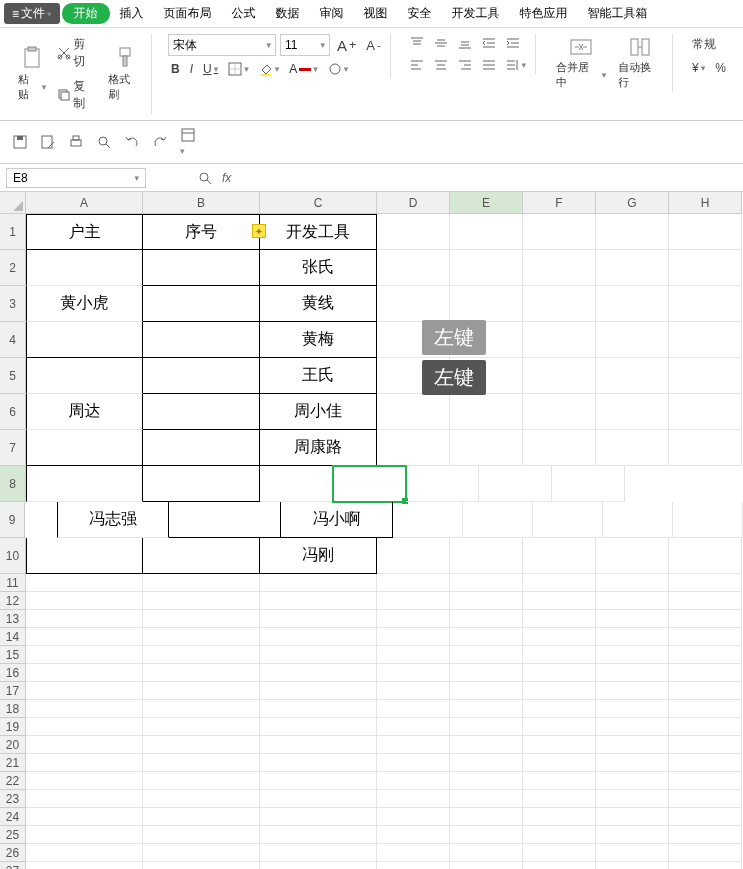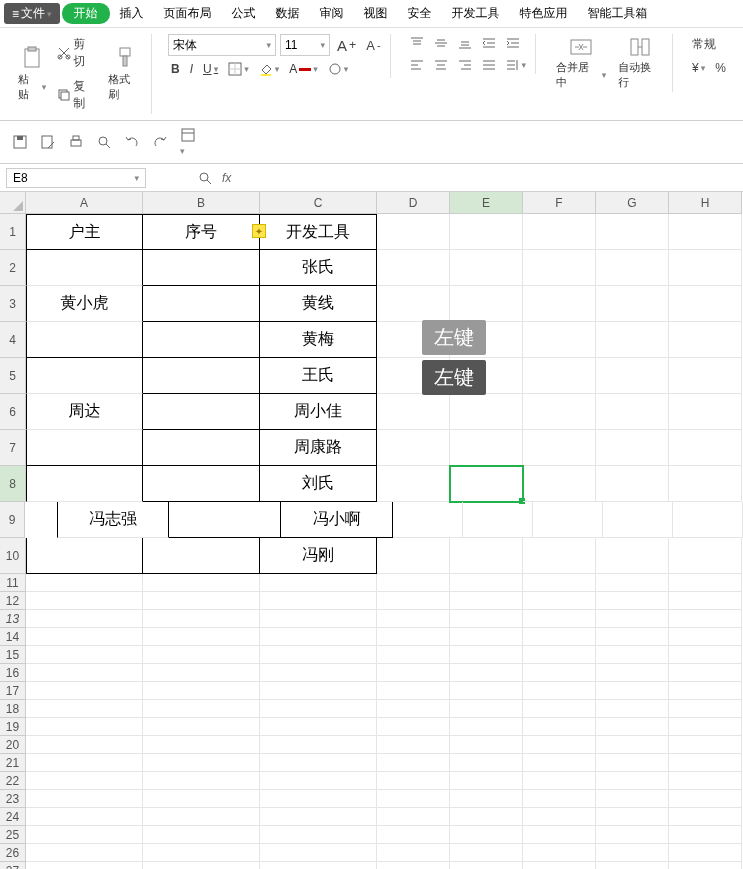--- a/index.html
+++ b/index.html
@@ -427,21 +427,20 @@
         <div class="cell w-reg " style="height: 36px;"></div>
         <div class="cell w-reg " style="height: 36px;"></div>
         <div class="cell w-reg " style="height: 36px;"></div>
         <div class="cell w-reg " style="height: 36px;"></div>
         <div class="cell w-reg " style="height: 36px;"></div>
       </div>
       <div class="grow">
         <div class="rh sel" style="height: 36px;">8</div>
         <div class="cell w-wide bd-l bd-r" style="height: 36px;"></div>
         <div class="cell w-wide bd-r bd-b" style="height: 36px;"></div>
-        <div class="cell w-wide bd-r bd-b" style="height: 36px;">刘氏</div>
         <div class="cell w-reg " style="height: 36px;"></div>
         <div class="cell w-reg active-cell" style="height: 36px;"></div>
         <div class="cell w-reg " style="height: 36px;"></div>
         <div class="cell w-reg " style="height: 36px;"></div>
         <div class="cell w-reg " style="height: 36px;"></div>
       </div>
       <div class="grow">
         <div class="rh" style="height: 36px;">9</div>
         <div class="cell w-wide bd-l bd-r" style="height: 36px; margin-left: 32px;">冯志强</div>
         <div class="cell w-wide bd-r bd-b" style="height: 36px;"></div>
@@ -479,21 +478,21 @@
         <div class="cell w-wide " style="height: 18px; font-size: 12px;"></div>
         <div class="cell w-wide " style="height: 18px; font-size: 12px;"></div>
         <div class="cell w-wide " style="height: 18px; font-size: 12px;"></div>
         <div class="cell w-reg " style="height: 18px; font-size: 12px;"></div>
         <div class="cell w-reg " style="height: 18px; font-size: 12px;"></div>
         <div class="cell w-reg " style="height: 18px; font-size: 12px;"></div>
         <div class="cell w-reg " style="height: 18px; font-size: 12px;"></div>
         <div class="cell w-reg " style="height: 18px; font-size: 12px;"></div>
       </div>
       <div class="grow">
-        <div class="rh" style="height: 18px; font-style: italic;">13</div>
+        <div class="rh" style="height: 18px;">13</div>
         <div class="cell w-wide " style="height: 18px; font-size: 12px;"></div>
         <div class="cell w-wide " style="height: 18px; font-size: 12px;"></div>
         <div class="cell w-wide " style="height: 18px; font-size: 12px;"></div>
         <div class="cell w-reg " style="height: 18px; font-size: 12px;"></div>
         <div class="cell w-reg " style="height: 18px; font-size: 12px;"></div>
         <div class="cell w-reg " style="height: 18px; font-size: 12px;"></div>
         <div class="cell w-reg " style="height: 18px; font-size: 12px;"></div>
         <div class="cell w-reg " style="height: 18px; font-size: 12px;"></div>
       </div>
       <div class="grow">

